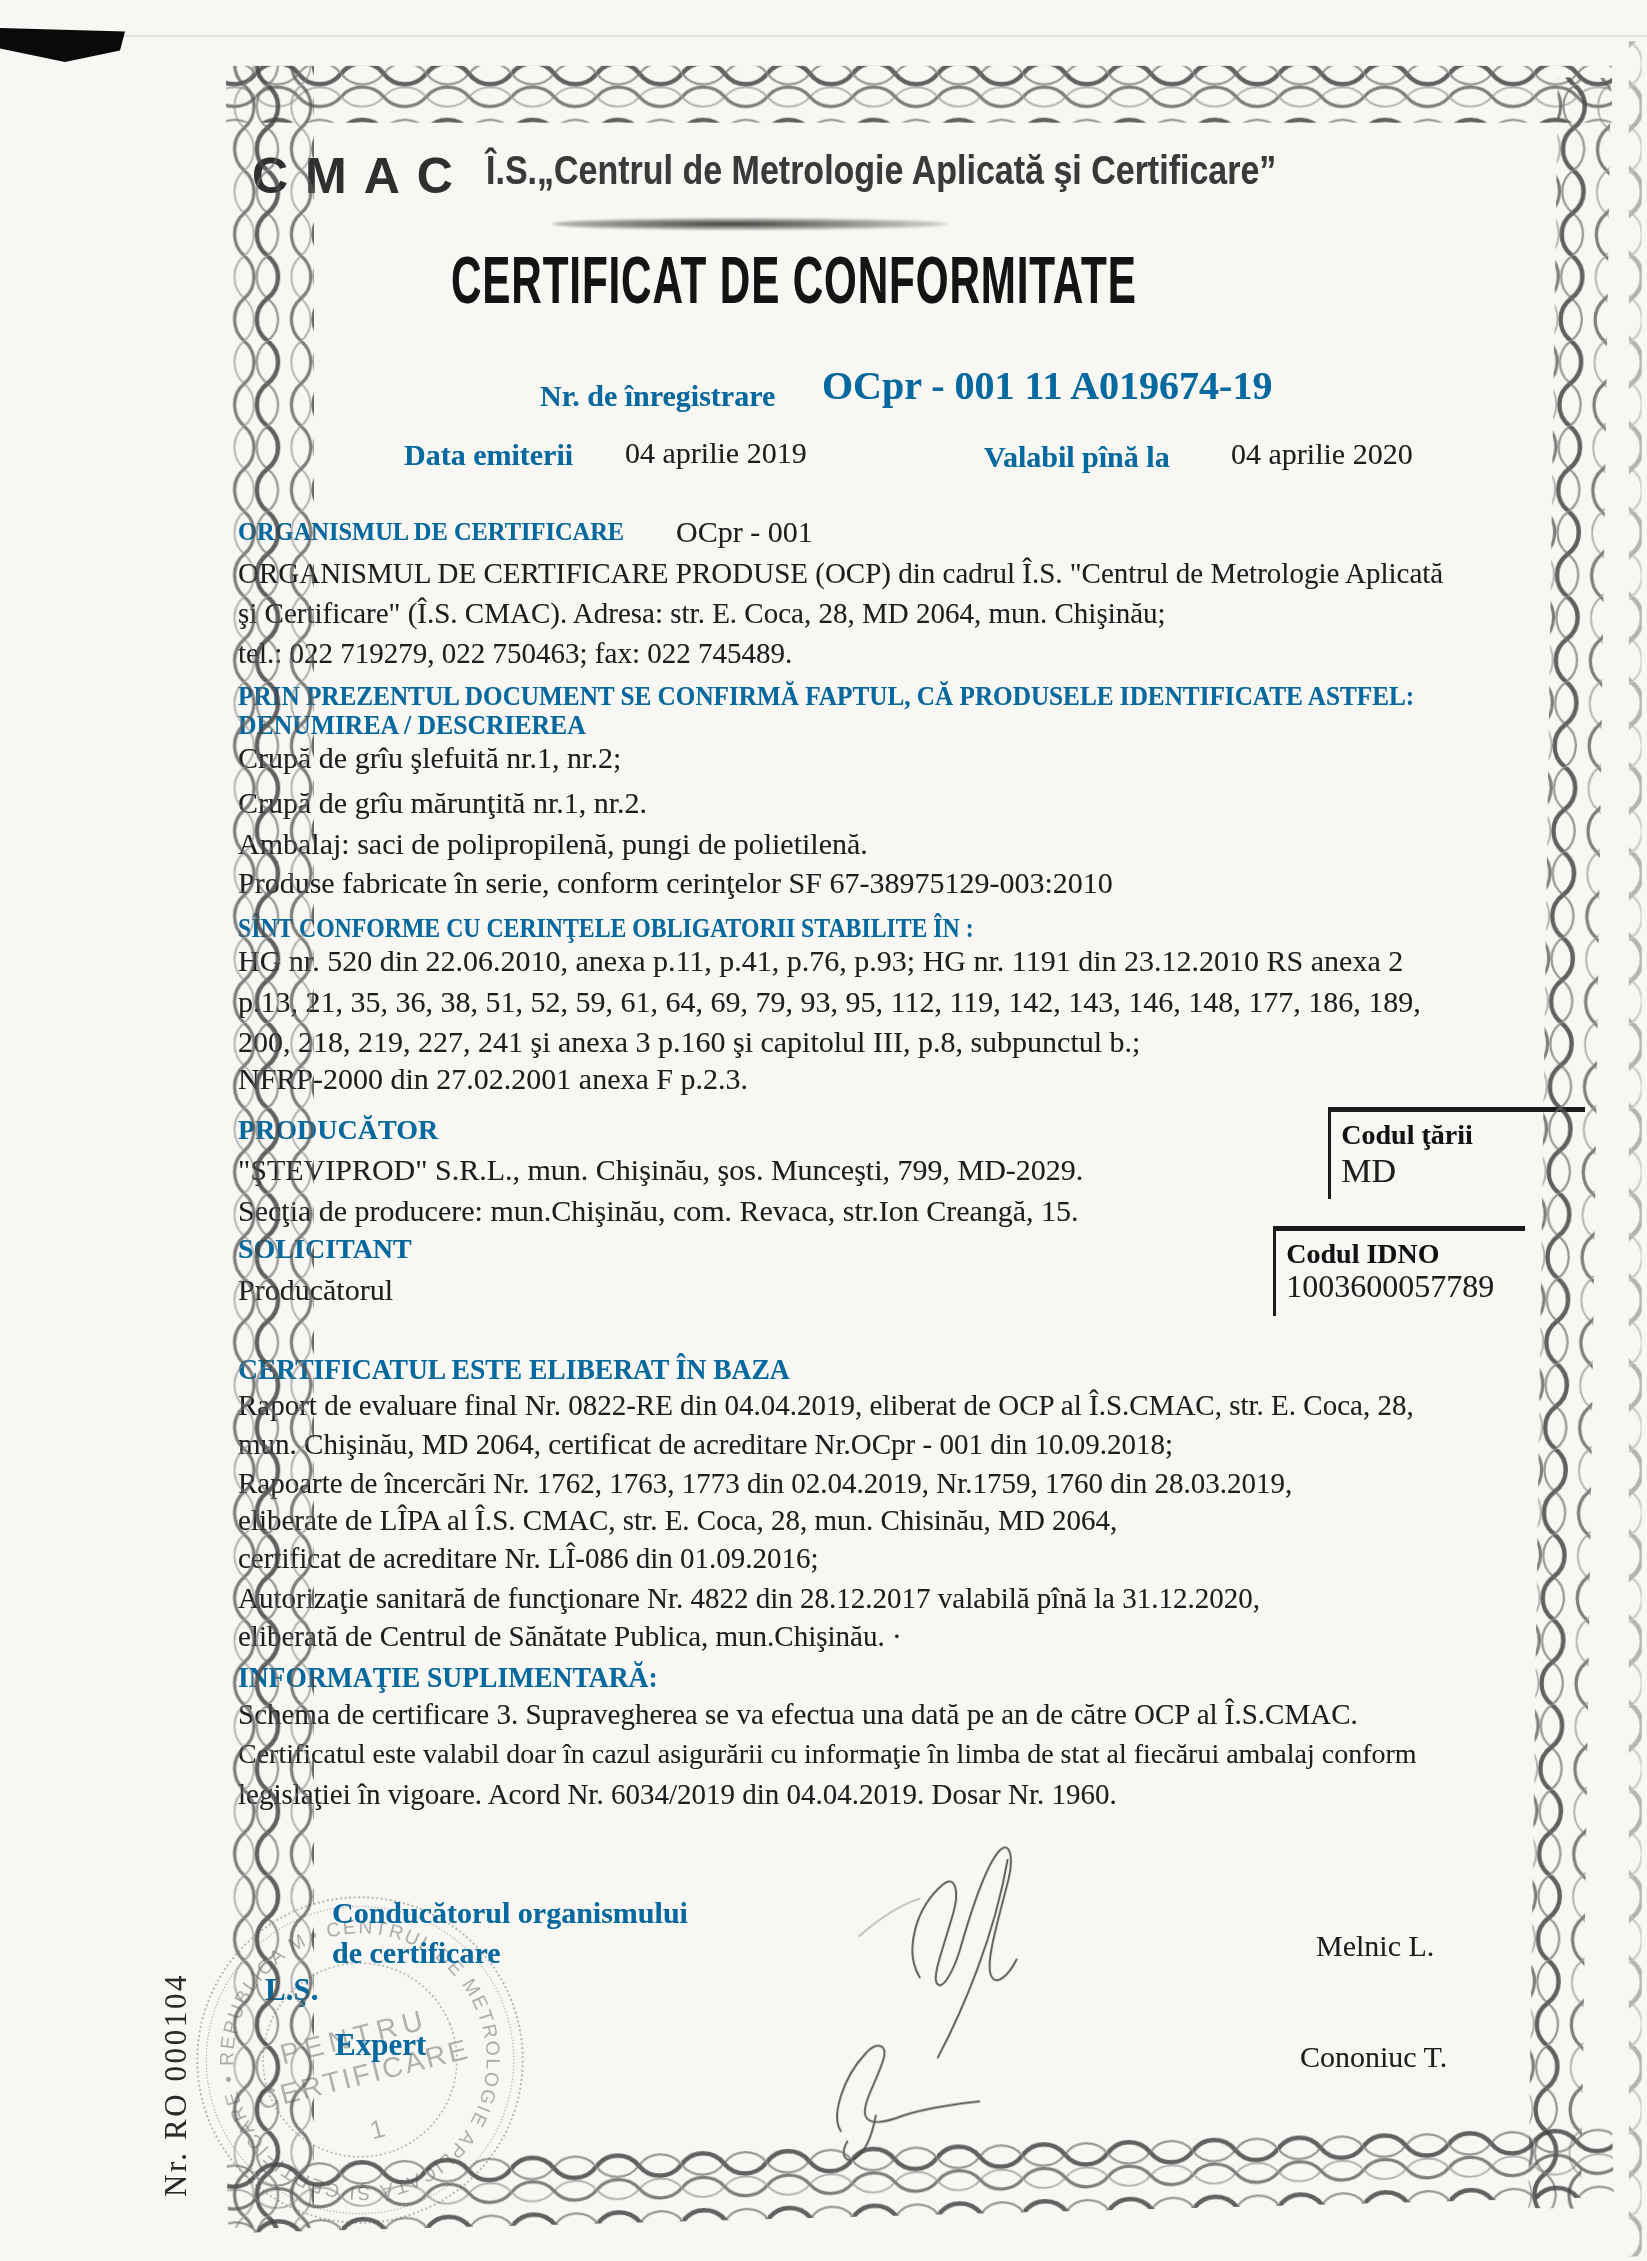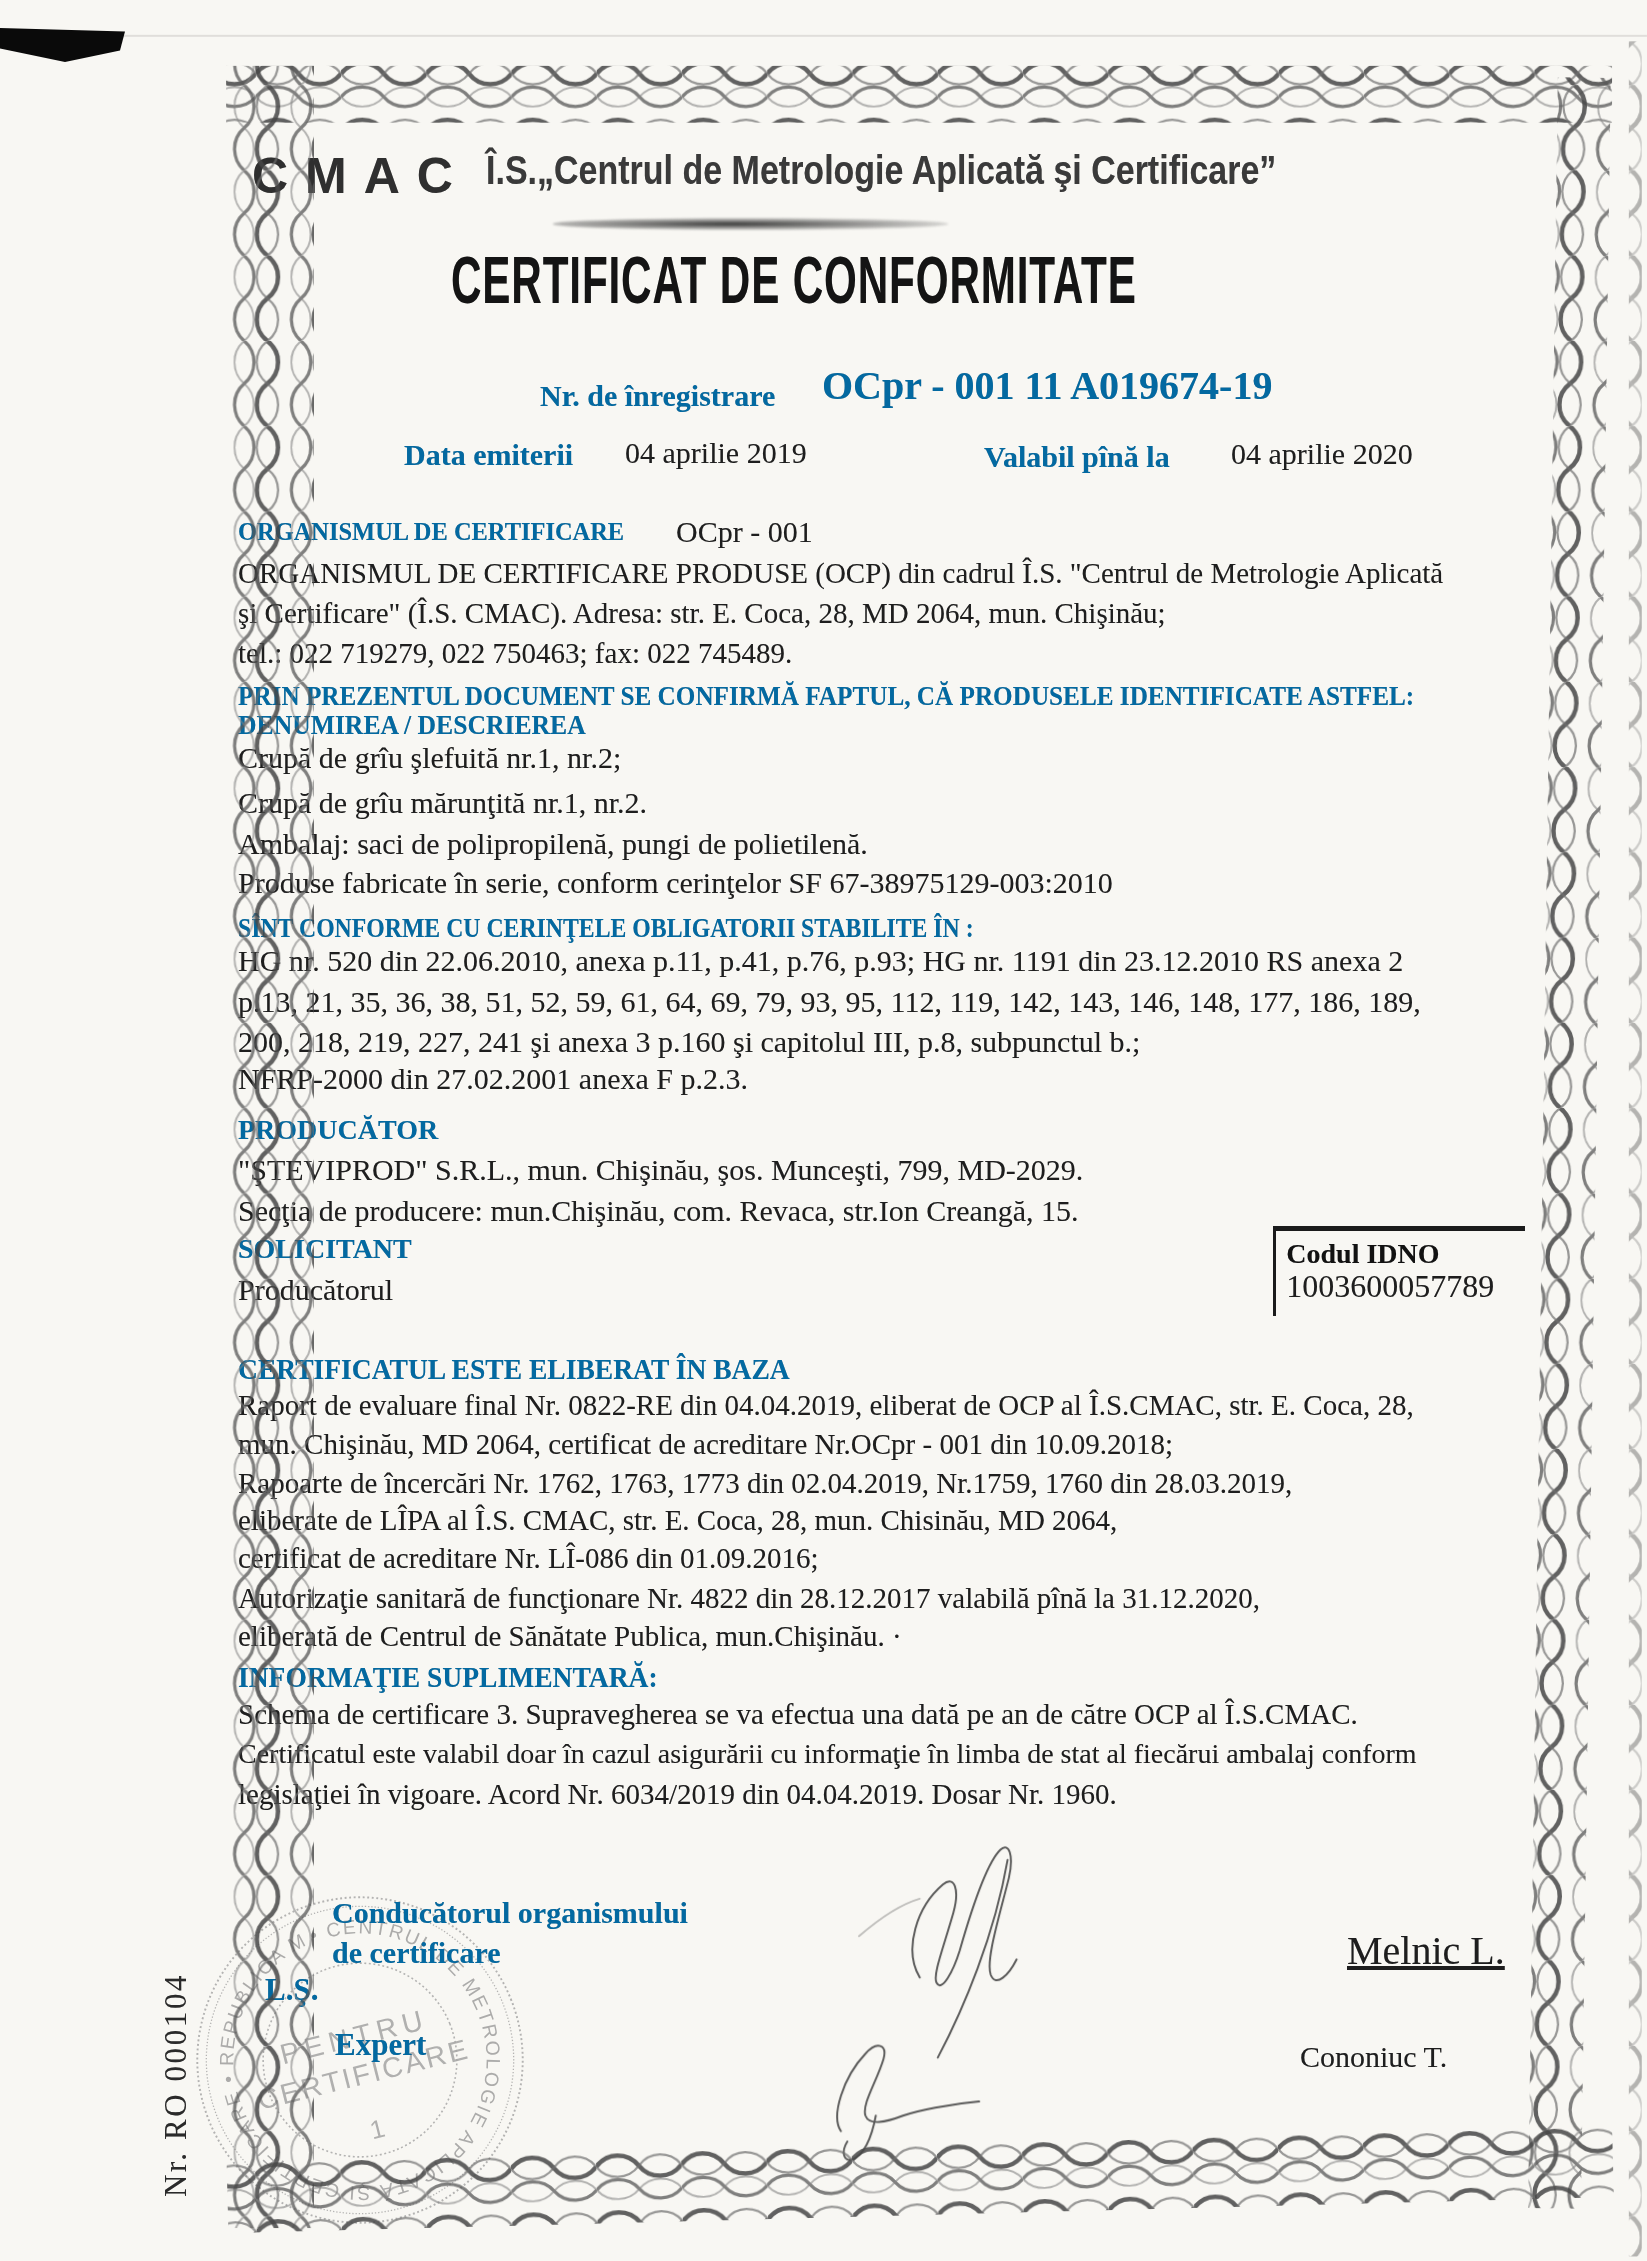--- a/index.html
+++ b/index.html
@@ -99,20 +99,24 @@
   </div>
   <div class="t" style="left:238px;top:946px;font-size:30px;">HG nr. 520 din 22.06.2010, anexa p.11, p.41, p.76, p.93; HG nr. 1191 din 23.12.2010 RS anexa 2</div>
   <div class="t" style="left:238px;top:987px;font-size:30px;">p.13, 21, 35, 36, 38, 51, 52, 59, 61, 64, 69, 79, 93, 95, 112, 119, 142, 143, 146, 148, 177, 186, 189,</div>
   <div class="t" style="left:238px;top:1027px;font-size:30px;">200, 218, 219, 227, 241 şi anexa  3 p.160 şi capitolul III, p.8, subpunctul b.;</div>
   <div class="t" style="left:238px;top:1064px;font-size:30px;">NFRP-2000 din 27.02.2001 anexa F p.2.3.</div>
 
   <div class="t b" style="left:238px;top:1116px;font-size:28px;">PRODUCĂTOR</div>
   <div class="t" style="left:238px;top:1155px;font-size:30px;">"ŞTEVIPROD" S.R.L., mun. Chişinău, şos. Munceşti, 799, MD-2029.</div>
   <div class="t" style="left:238px;top:1196px;font-size:30px;">Secţia de producere: mun.Chişinău, com. Revaca, str.Ion Creangă, 15.</div>
 
+  <div class="box" style="left:1328px;top:1107px;width:254px;height:87px;">
+    <div class="bl" style="font-size:28px;">Codul ţării</div>
+    <div class="bv" style="font-size:34px;">MD</div>
+  </div>
 
   <div class="t b" style="left:238px;top:1235px;font-size:28px;">SOLICITANT</div>
   <div class="t" style="left:238px;top:1275px;font-size:30px;">Producătorul</div>
 
   <div class="box" style="left:1263px;top:1226px;width:249px;height:85px;margin-left:10px;">
     <div class="bl" style="font-size:28px;">Codul IDNO</div>
     <div class="bv" style="top:37px;font-size:32px;">1003600057789</div>
   </div>
 
   <div class="t b" style="left:238px;top:1355px;font-size:29px;">
@@ -147,21 +151,21 @@
         <text y="38" font-size="44" letter-spacing="4">CERTIFICARE</text>
         <text y="124" font-size="40">1</text>
       </g>
     </g>
   </svg>
 
   <div class="t b" style="left:332px;top:1898px;font-size:30px;z-index:4;">Conducătorul organismului</div>
   <div class="t b" style="left:332px;top:1938px;font-size:30px;z-index:4;">de certificare</div>
   <div class="t b" style="left:265px;top:1974px;font-size:31px;z-index:4;">L.Ş.</div>
   <div class="t b" style="left:335px;top:2029px;font-size:31px;z-index:4;">Expert</div>
-  <div class="t" style="left:1347px;top:1931px;font-size:40px;text-decoration:underline;">Melnic L.</div>
+  <div class="t" style="left:1316px;top:1931px;font-size:30px;">Melnic L.</div>
   <div class="t" style="left:1300px;top:2042px;font-size:30px;">Cononiuc T.</div>
 
   <svg class="abs" style="left:0;top:0;z-index:3;" width="1647" height="2261" viewBox="0 0 2550 3501">
     <g fill="none" stroke="#3d3d3d" stroke-width="3" stroke-linecap="round" opacity=".85">
       <path d="M1424,3062 C1398,3018 1420,2952 1460,2918 C1478,2903 1486,2926 1476,2962 C1460,3018 1444,3058 1450,3070 C1458,3086 1476,3052 1486,3020 C1502,2964 1526,2886 1549,2864 C1562,2852 1570,2872 1562,2908 C1546,2972 1526,3036 1534,3058 C1542,3078 1562,3058 1574,3034"></path>
       <path d="M1560,2880 C1540,2996 1492,3110 1452,3186"></path>
       <path opacity=".35" d="M1330,2998 C1360,2972 1396,2948 1424,2940"></path>
       <path d="M1302,3300 C1286,3276 1306,3216 1340,3180 C1358,3160 1374,3166 1368,3188 C1358,3222 1334,3258 1340,3276 C1346,3292 1372,3286 1398,3276 C1420,3268 1470,3258 1516,3254"></path>
       <path d="M1356,3276 C1350,3308 1338,3336 1320,3344 C1306,3348 1302,3332 1312,3316"></path>
     </g>

